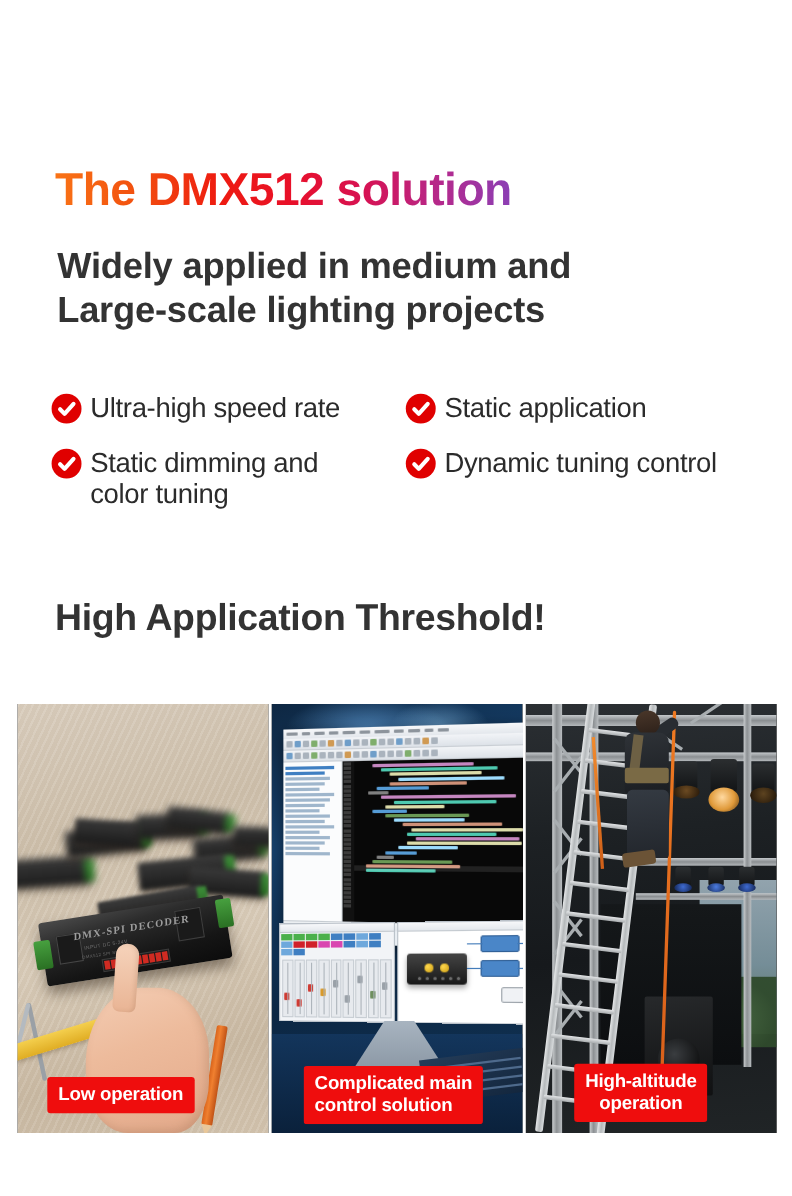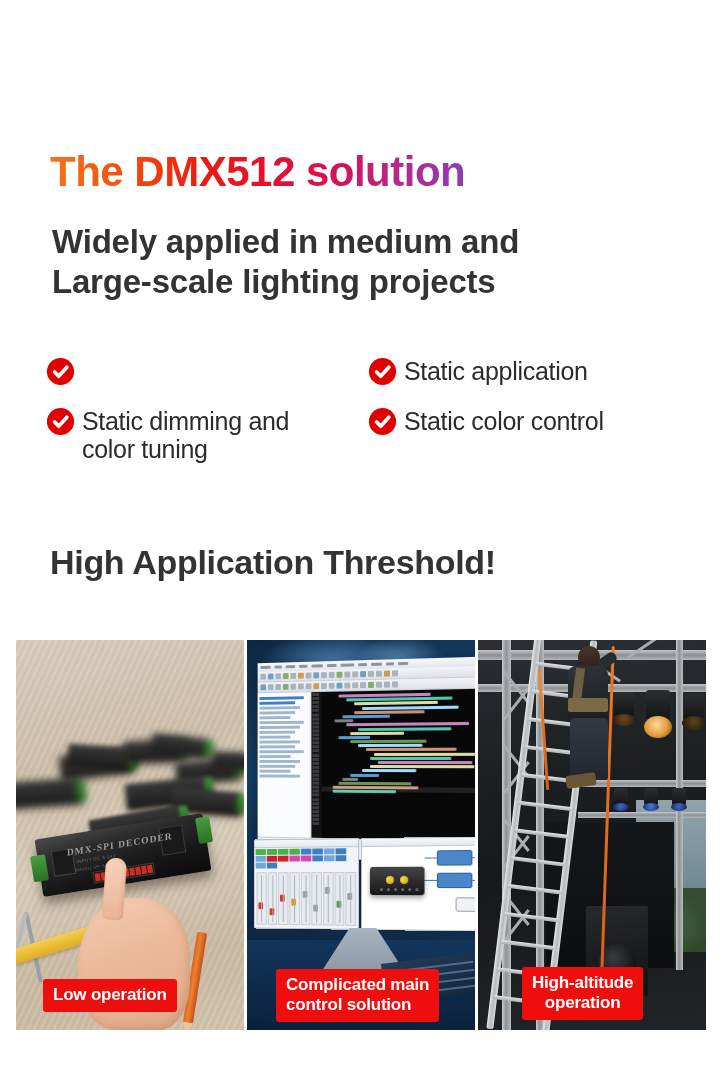--- a/index.html
+++ b/index.html
@@ -244,20 +244,21 @@
   <div class="features">
 
     <div class="frow">
       <div class="fitem col1">
         <span class="chk">
           <svg viewBox="0 0 32 32">
               <circle cx="16" cy="16" r="15" fill="#E00000"></circle>
           <path d="M9.5 16.6 L14 21.2 L23 11.2" fill="none" stroke="#fff" stroke-width="4.1" stroke-linecap="round" stroke-linejoin="round"></path>
             </svg>
         </span>
+        <span class="ftext">Ultra-high speed rate</span>
       </div>
       <div class="fitem col2">
         <span class="chk">
           <svg viewBox="0 0 32 32">
               <circle cx="16" cy="16" r="15" fill="#E00000"></circle>
           <path d="M9.5 16.6 L14 21.2 L23 11.2" fill="none" stroke="#fff" stroke-width="4.1" stroke-linecap="round" stroke-linejoin="round"></path>
             </svg>
         </span>
         <span class="ftext">Static application</span>
       </div>
@@ -274,21 +275,21 @@
         <span class="ftext" style="white-space:pre-line">Static dimming and
 color tuning</span>
       </div>
       <div class="fitem col2">
         <span class="chk">
           <svg viewBox="0 0 32 32">
               <circle cx="16" cy="16" r="15" fill="#E00000"></circle>
           <path d="M9.5 16.6 L14 21.2 L23 11.2" fill="none" stroke="#fff" stroke-width="4.1" stroke-linecap="round" stroke-linejoin="round"></path>
             </svg>
         </span>
-        <span class="ftext">Static color control</span>
+        <span class="ftext">Dynamic tuning control</span>
       </div>
     </div>
 
   </div>
 
   <div class="threshold">High Application Threshold!</div>
 
   <div class="strip">
 
     <div class="panel">

